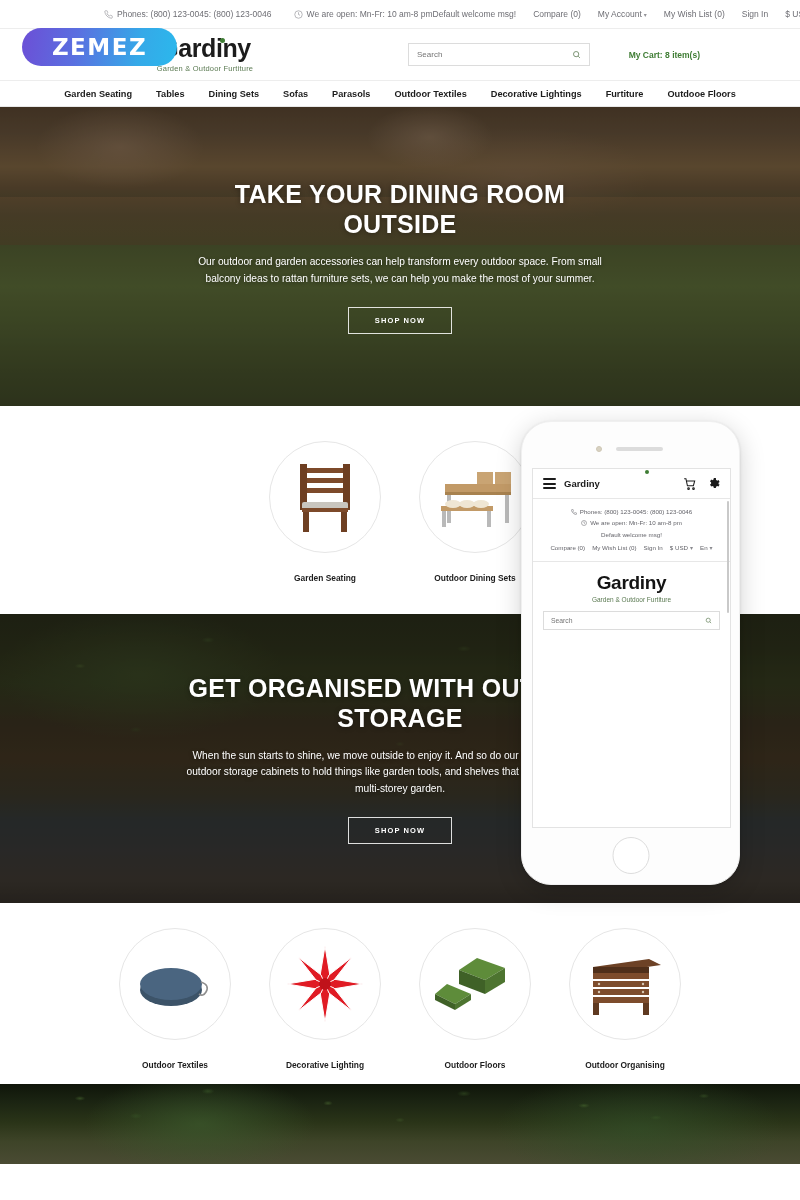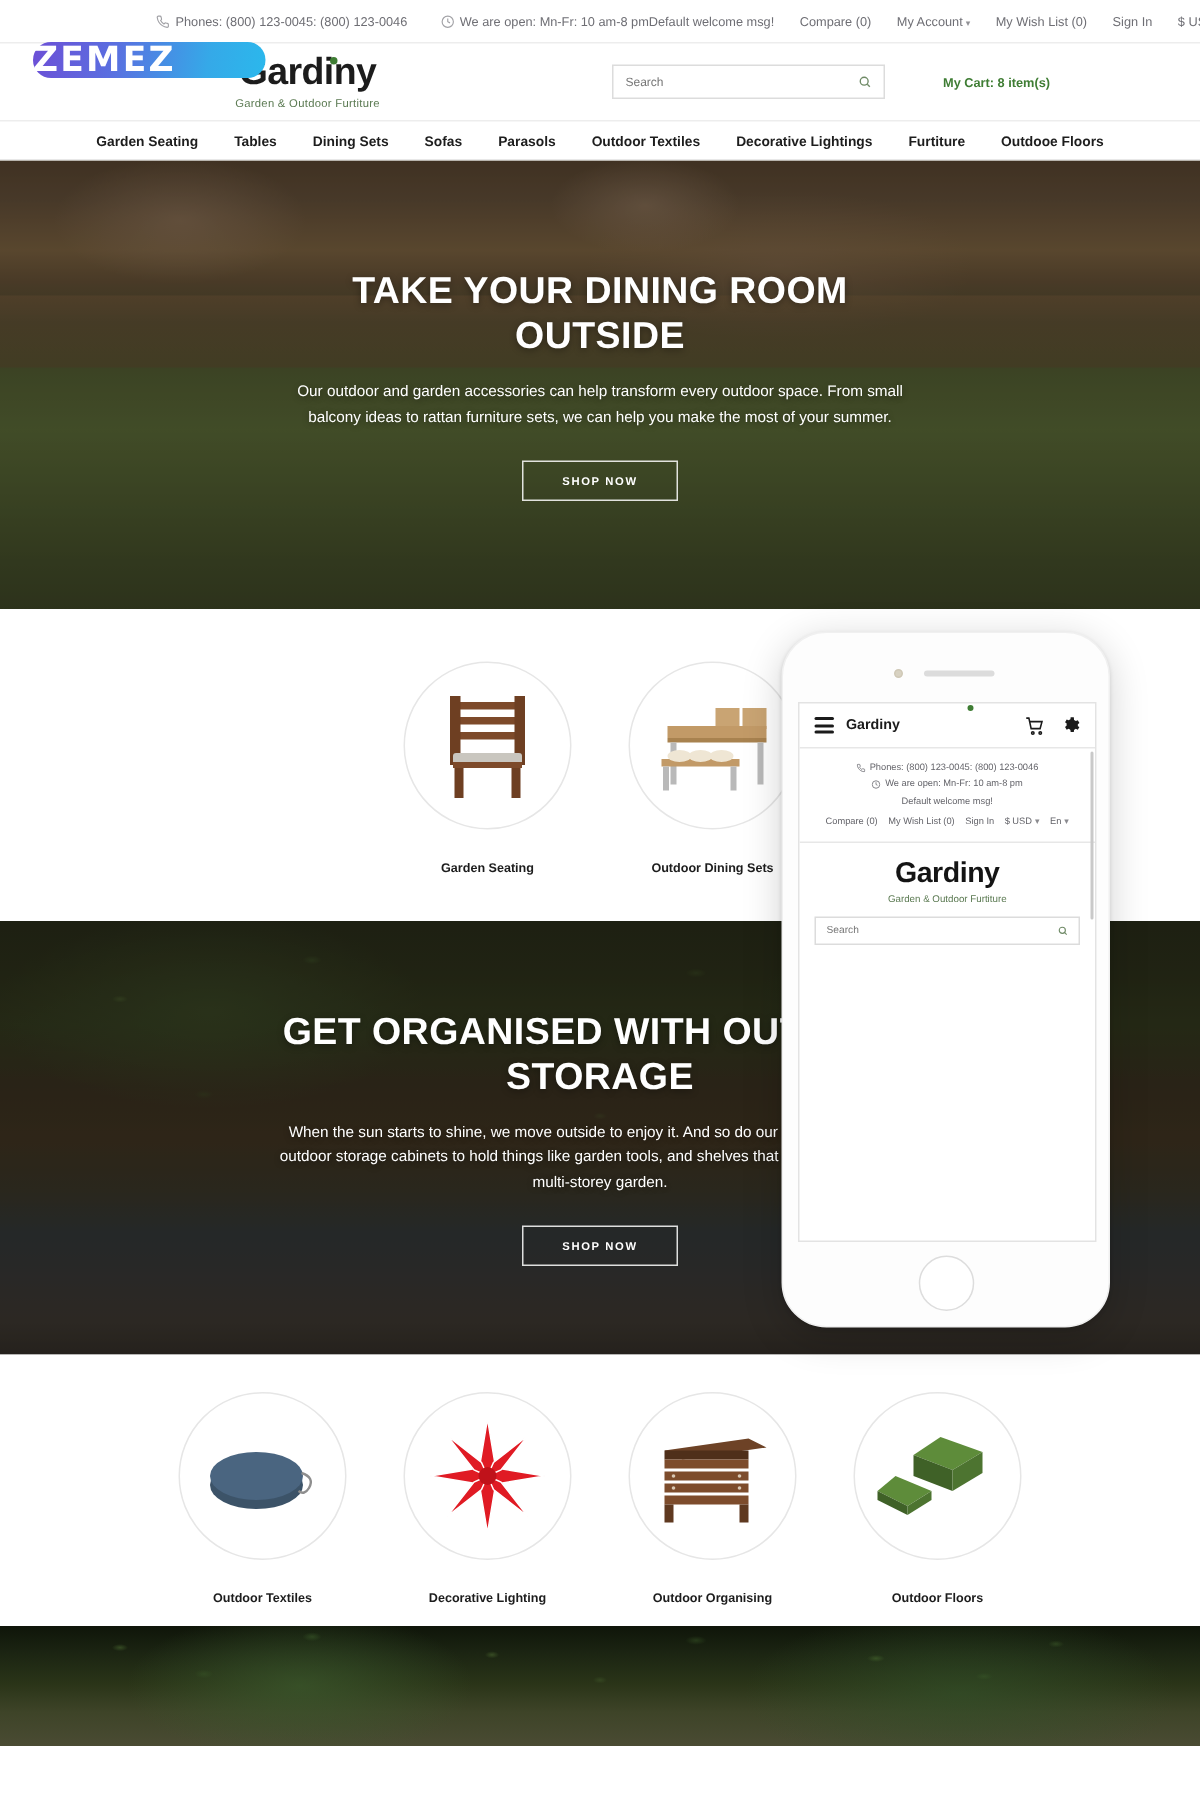--- a/index.html
+++ b/index.html
@@ -32,24 +32,24 @@
   .brand-name {
     font-size: 25px; font-weight: 700; color:#1c1c1c; letter-spacing:-.4px;
     line-height: 1; position:relative; display:inline-block;
   }
   .brand-dot {
     position:absolute; width:5px; height:5px; border-radius:50%;
     background:#3f7d34; top:2px; left:57%;
   }
   .brand-tag { font-size: 7.5px; color:#5b7a52; margin-top:3px; letter-spacing:.2px; }
   .zemez {
-    position:absolute; left: 22px; top: 28px; width: 155px; height: 24px;
+    position:absolute; left: 22px; top: 28px; width: 155px; height: 38px;
     border-radius: 19px;
     background: linear-gradient(100deg,#6c4fd6 0%,#5a6fe0 35%,#35a9e8 75%,#2bb8ec 100%);
-    display:flex; align-items:center; z-index: 40;
+    display:flex; align-items:center; justify-content:center; z-index: 40;
   }
   .zemez-txt {
     color:#fff; font-size: 23px; font-weight: 700; letter-spacing: 1.5px;
     font-family: "DejaVu Sans", sans-serif;
   }
   .searchbox {
     margin-left: 98px; width: 182px; height: 23px; border:1px solid #dcdcdc;
     display:flex; align-items:center; padding: 0 8px; background:#fff;
   }
   .searchbox input {
@@ -359,49 +359,49 @@
             <polygon points="67,13 49,36 40,40 44,31"></polygon>
             <polygon points="13,67 31,44 40,40 36,49"></polygon>
           </g>
           <circle cx="40" cy="40" r="6" fill="#c0121a"></circle>
         </svg>
       </div>
       <div class="cat-label">Decorative Lighting</div>
     </div>
     <div class="cat">
       <div class="circle">
+        <svg width="84" height="68" viewBox="0 0 84 68">
+          <polygon points="44,8 72,18 52,30 26,20" fill="#5e8c3a"></polygon>
+          <polygon points="26,20 52,30 52,44 26,34" fill="#3f6127"></polygon>
+          <polygon points="52,30 72,18 72,32 52,44" fill="#4d7430"></polygon>
+          <polygon points="14,34 38,44 22,54 2,44" fill="#5e8c3a"></polygon>
+          <polygon points="2,44 22,54 22,60 2,50" fill="#3f6127"></polygon>
+          <polygon points="22,54 38,44 38,50 22,60" fill="#4d7430"></polygon>
+        </svg>
+      </div>
+      <div class="cat-label">Outdoor Floors</div>
+    </div>
+    <div class="cat">
+      <div class="circle">
         <svg width="80" height="66" viewBox="0 0 80 66">
           <polygon points="8,16 64,8 76,14 20,22" fill="#6d4226"></polygon>
           <rect x="8" y="16" width="56" height="6" fill="#4f2f1a"></rect>
           <rect x="8" y="22" width="56" height="6" fill="#7d4c2c"></rect>
           <rect x="8" y="30" width="56" height="6" fill="#7d4c2c"></rect>
           <rect x="8" y="38" width="56" height="6" fill="#7d4c2c"></rect>
           <rect x="8" y="46" width="56" height="6" fill="#7d4c2c"></rect>
           <rect x="8" y="52" width="6" height="12" fill="#5f3920"></rect>
           <rect x="58" y="52" width="6" height="12" fill="#5f3920"></rect>
           <circle cx="14" cy="33" r="1.2" fill="#d8c8b4"></circle>
           <circle cx="14" cy="41" r="1.2" fill="#d8c8b4"></circle>
           <circle cx="58" cy="33" r="1.2" fill="#d8c8b4"></circle>
           <circle cx="58" cy="41" r="1.2" fill="#d8c8b4"></circle>
         </svg>
       </div>
       <div class="cat-label">Outdoor Organising</div>
-    </div>
-    <div class="cat">
-      <div class="circle">
-        <svg width="84" height="68" viewBox="0 0 84 68">
-          <polygon points="44,8 72,18 52,30 26,20" fill="#5e8c3a"></polygon>
-          <polygon points="26,20 52,30 52,44 26,34" fill="#3f6127"></polygon>
-          <polygon points="52,30 72,18 72,32 52,44" fill="#4d7430"></polygon>
-          <polygon points="14,34 38,44 22,54 2,44" fill="#5e8c3a"></polygon>
-          <polygon points="2,44 22,54 22,60 2,50" fill="#3f6127"></polygon>
-          <polygon points="22,54 38,44 38,50 22,60" fill="#4d7430"></polygon>
-        </svg>
-      </div>
-      <div class="cat-label">Outdoor Floors</div>
     </div>
   </div>
 
   <div class="hero" id="hero3">
     <div class="bg bg-garden"></div>
     <div class="leaves"></div>
   </div>
 
   <div class="phone">
     <div class="ph-cam"></div>

